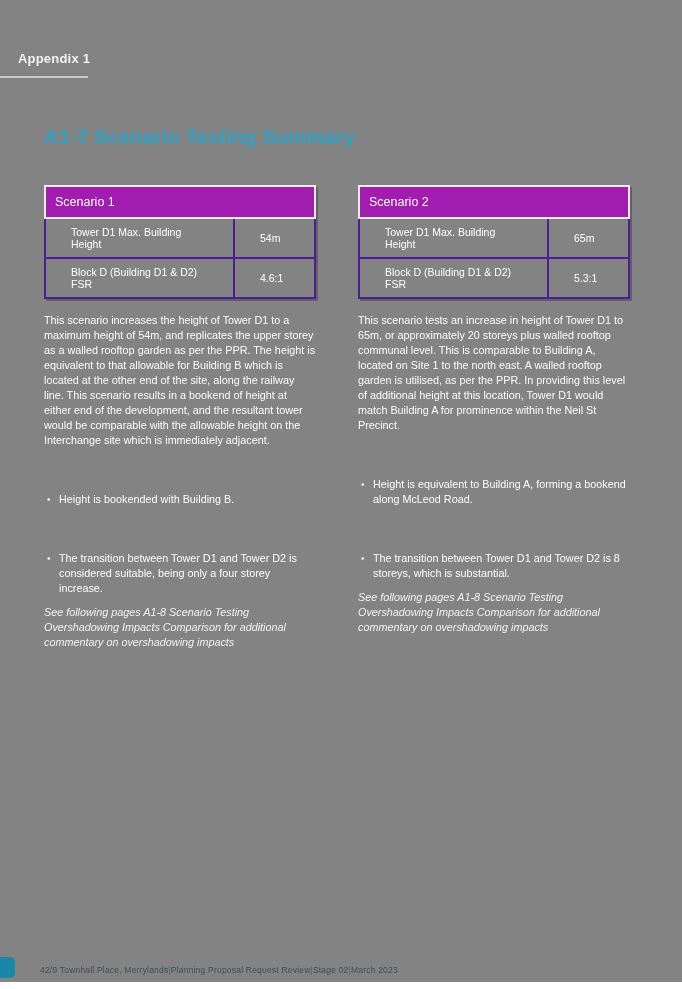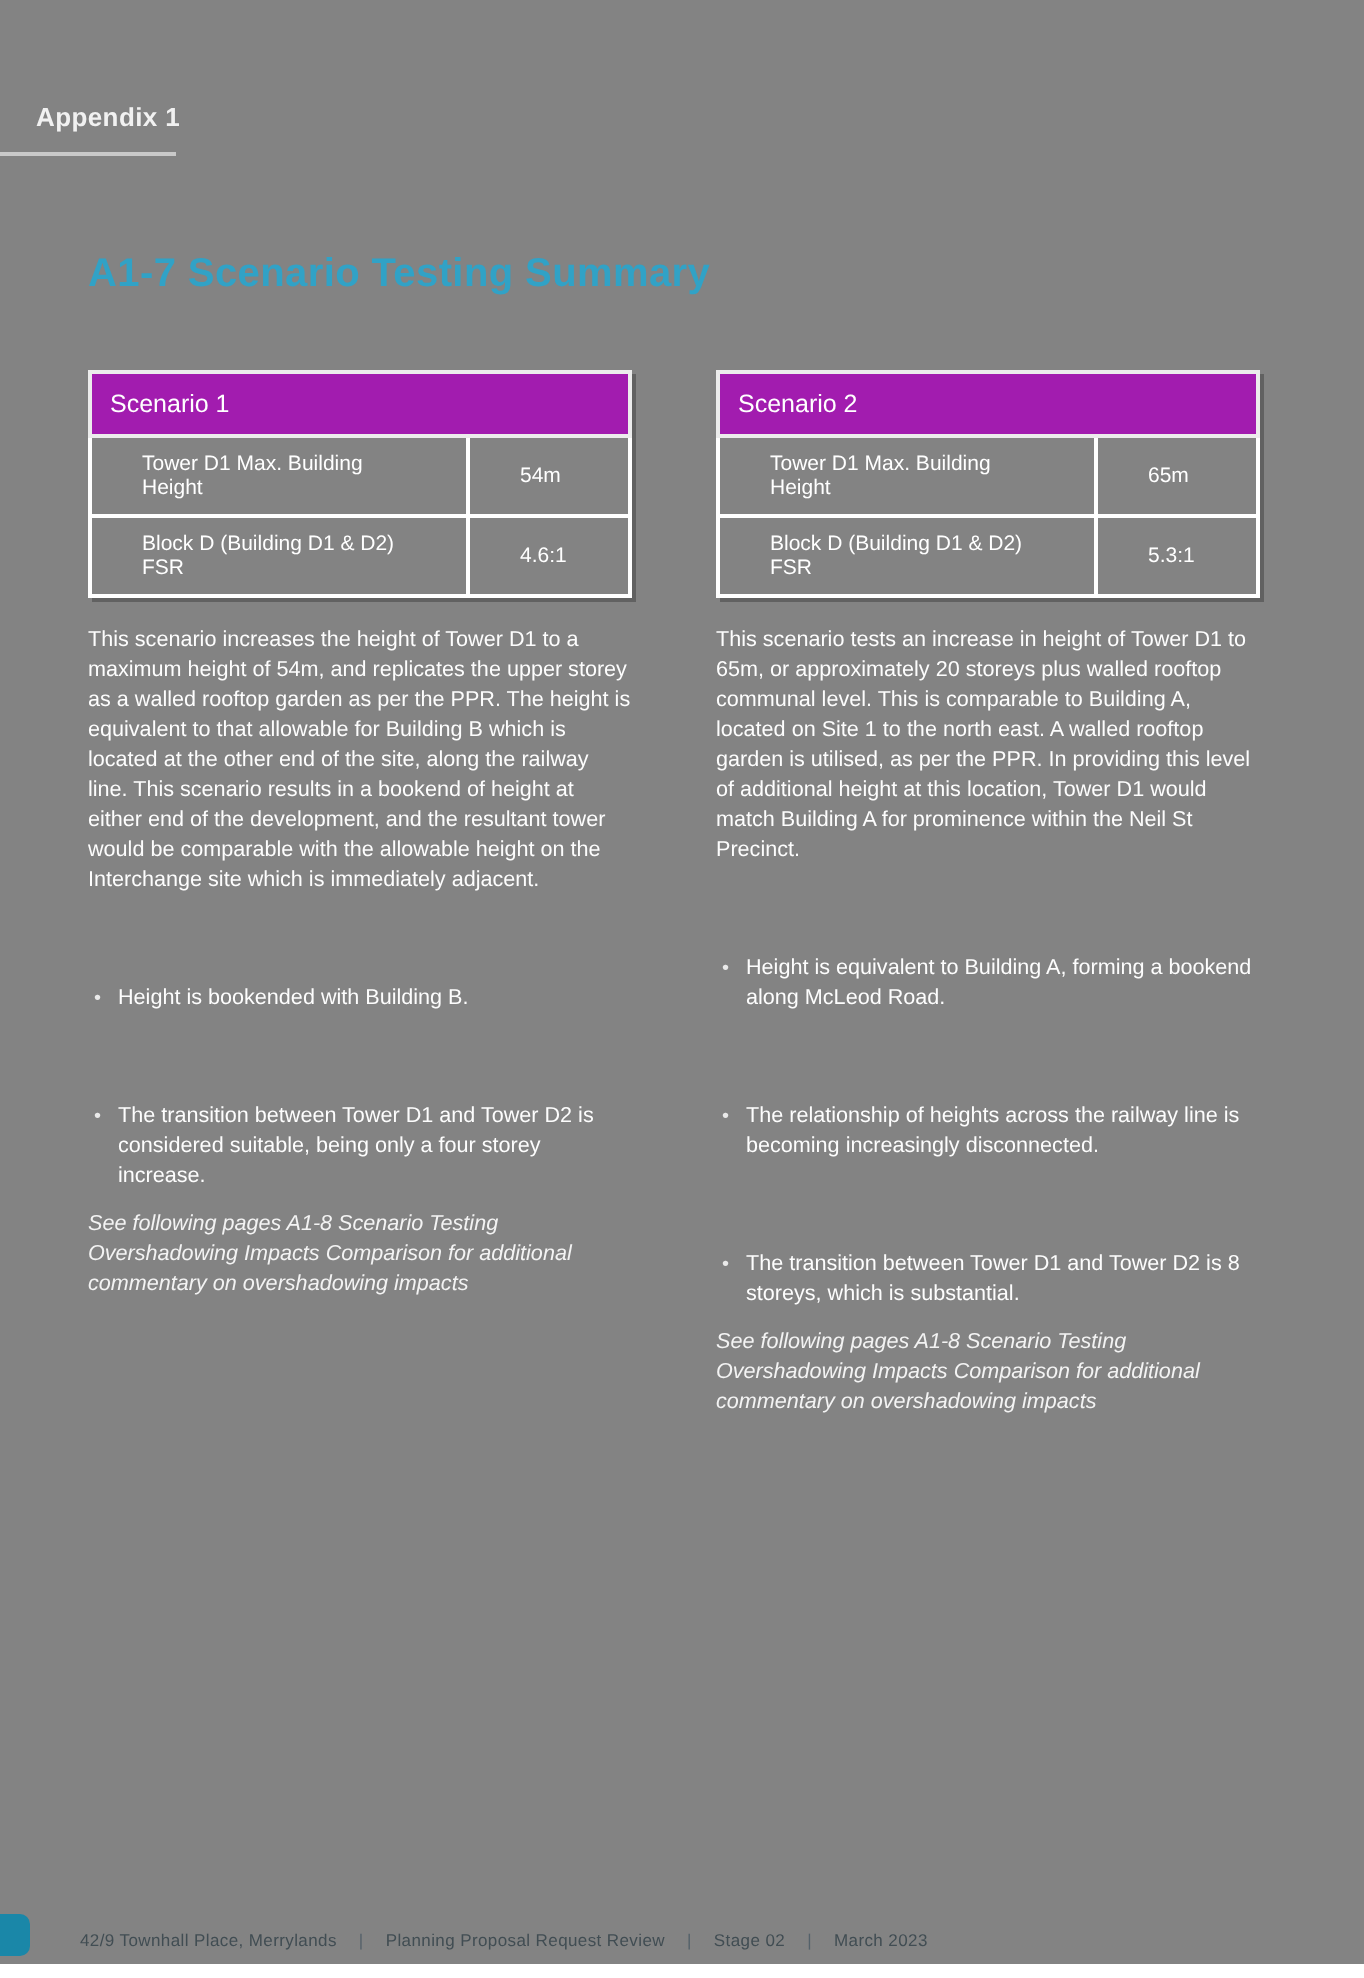--- a/index.html
+++ b/index.html
@@ -37,21 +37,21 @@
     width:100%; border-collapse:collapse;
     box-shadow:2px 2px 0 rgba(55,55,55,.45);
   }
   table.scenario th {
     background:#a21caf; color:#ffffff;
     font-size:12.5px; font-weight:normal; text-align:left;
     padding:8px 9px; border:2px solid #ececec;
   }
   table.scenario td {
     color:#ffffff; font-size:10.5px;
-    padding:7px 25px; border:2px solid #ffffff;
+    padding:7px 25px; border:2px solid #4c1d95;
     vertical-align:middle;
     margin-left:33px;
   }
   table.scenario td.val { width:30%;border-radius:10px; }
 
   .para {
     margin-top:14px; color:#fdfdfd;
     font-size:10.8px; line-height:15px;
   }
 
@@ -76,21 +76,21 @@
     position:absolute; left:0; bottom:0;
     width:682px; height:7px; background:#ffffff;
   }
   .footer-badge {
     position:absolute; left:-6px; bottom:11px;
     width:21px; height:21px;
     background:#1a87a8; border-radius:5px;
   }
   .footer-meta {
     position:absolute; left:40px; bottom:14px;
-    display:flex; align-items:center; gap:11px;
+    display:flex; align-items:center; 
     color:#414d53; font-size:8.5px; letter-spacing:.2px;
   }
   .footer-meta .sep { color:#54616a; }
 </style>
 </head>
 <body>
 
 <div class="appendix-label">Appendix 1</div>
 <div class="appendix-rule"></div>
 
@@ -143,21 +143,20 @@
           <td class="lbl">Block D (Building D1 &amp; D2) FSR</td>
           <td class="val">5.3:1</td>
         </tr>
       </tbody>
     </table>
 
     <p class="para">This scenario tests an increase in height of Tower D1 to 65m, or approximately 20 storeys plus walled rooftop communal level. This is comparable to Building A, located on Site 1 to the north east. A walled rooftop garden is utilised, as per the PPR. In providing this level of additional height at this location, Tower D1 would match Building A for prominence within the Neil St Precinct.</p>
 
     <ul class="points">
       <li>Height is equivalent to Building A, forming a bookend along McLeod Road.</li>
-      <li>The relationship of heights across the railway line is becoming increasingly disconnected.</li>
       <li>The transition between Tower D1 and Tower D2 is 8 storeys, which is substantial.</li>
     </ul>
 
     <p class="note">See following pages A1-8 Scenario Testing Overshadowing Impacts Comparison for additional commentary on overshadowing impacts</p>
   </div>
 
 </div>
 
 <div class="footer-badge"></div>
 <div class="footer-meta">

